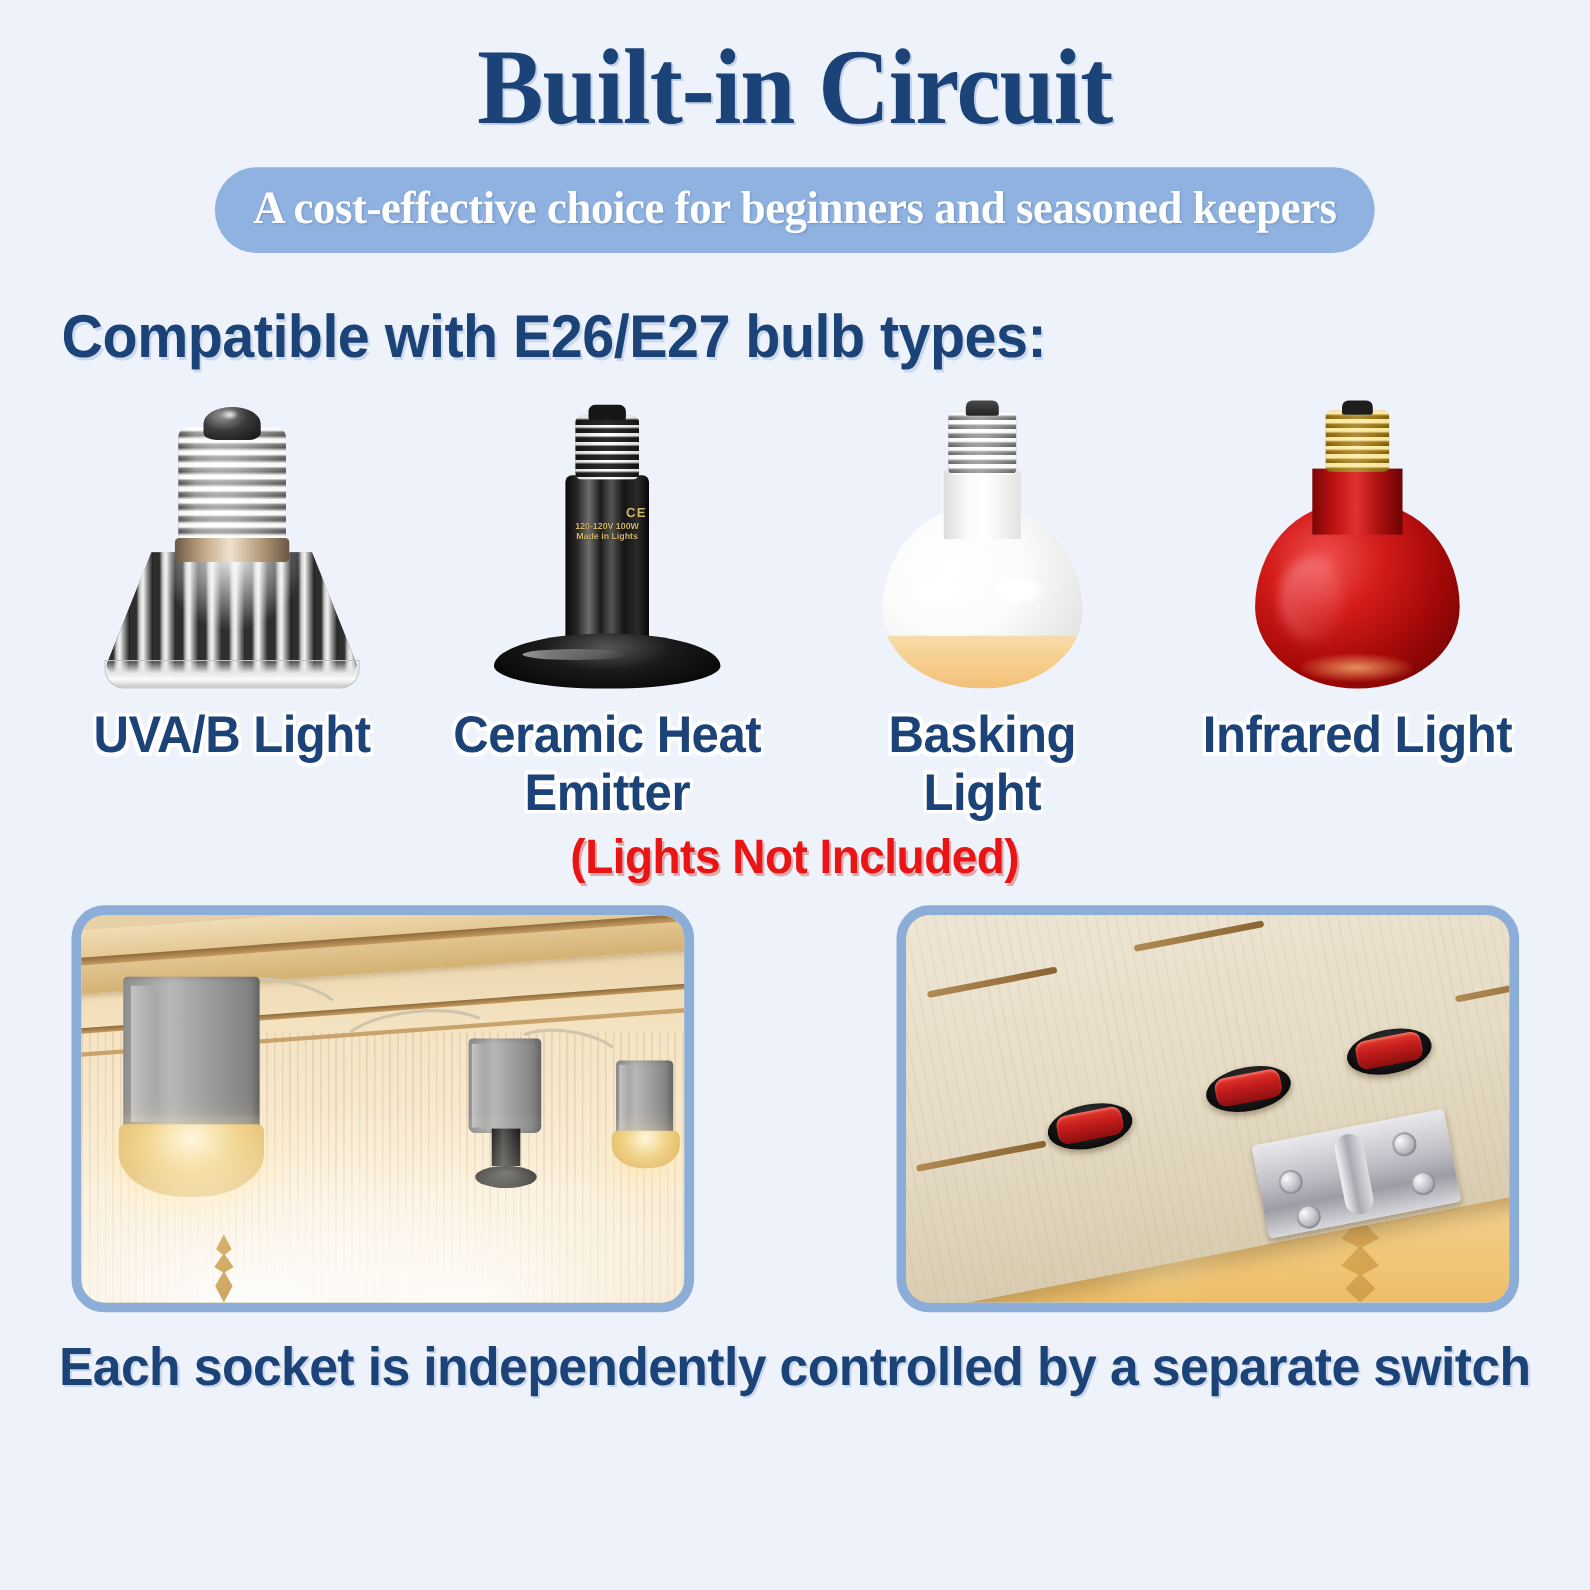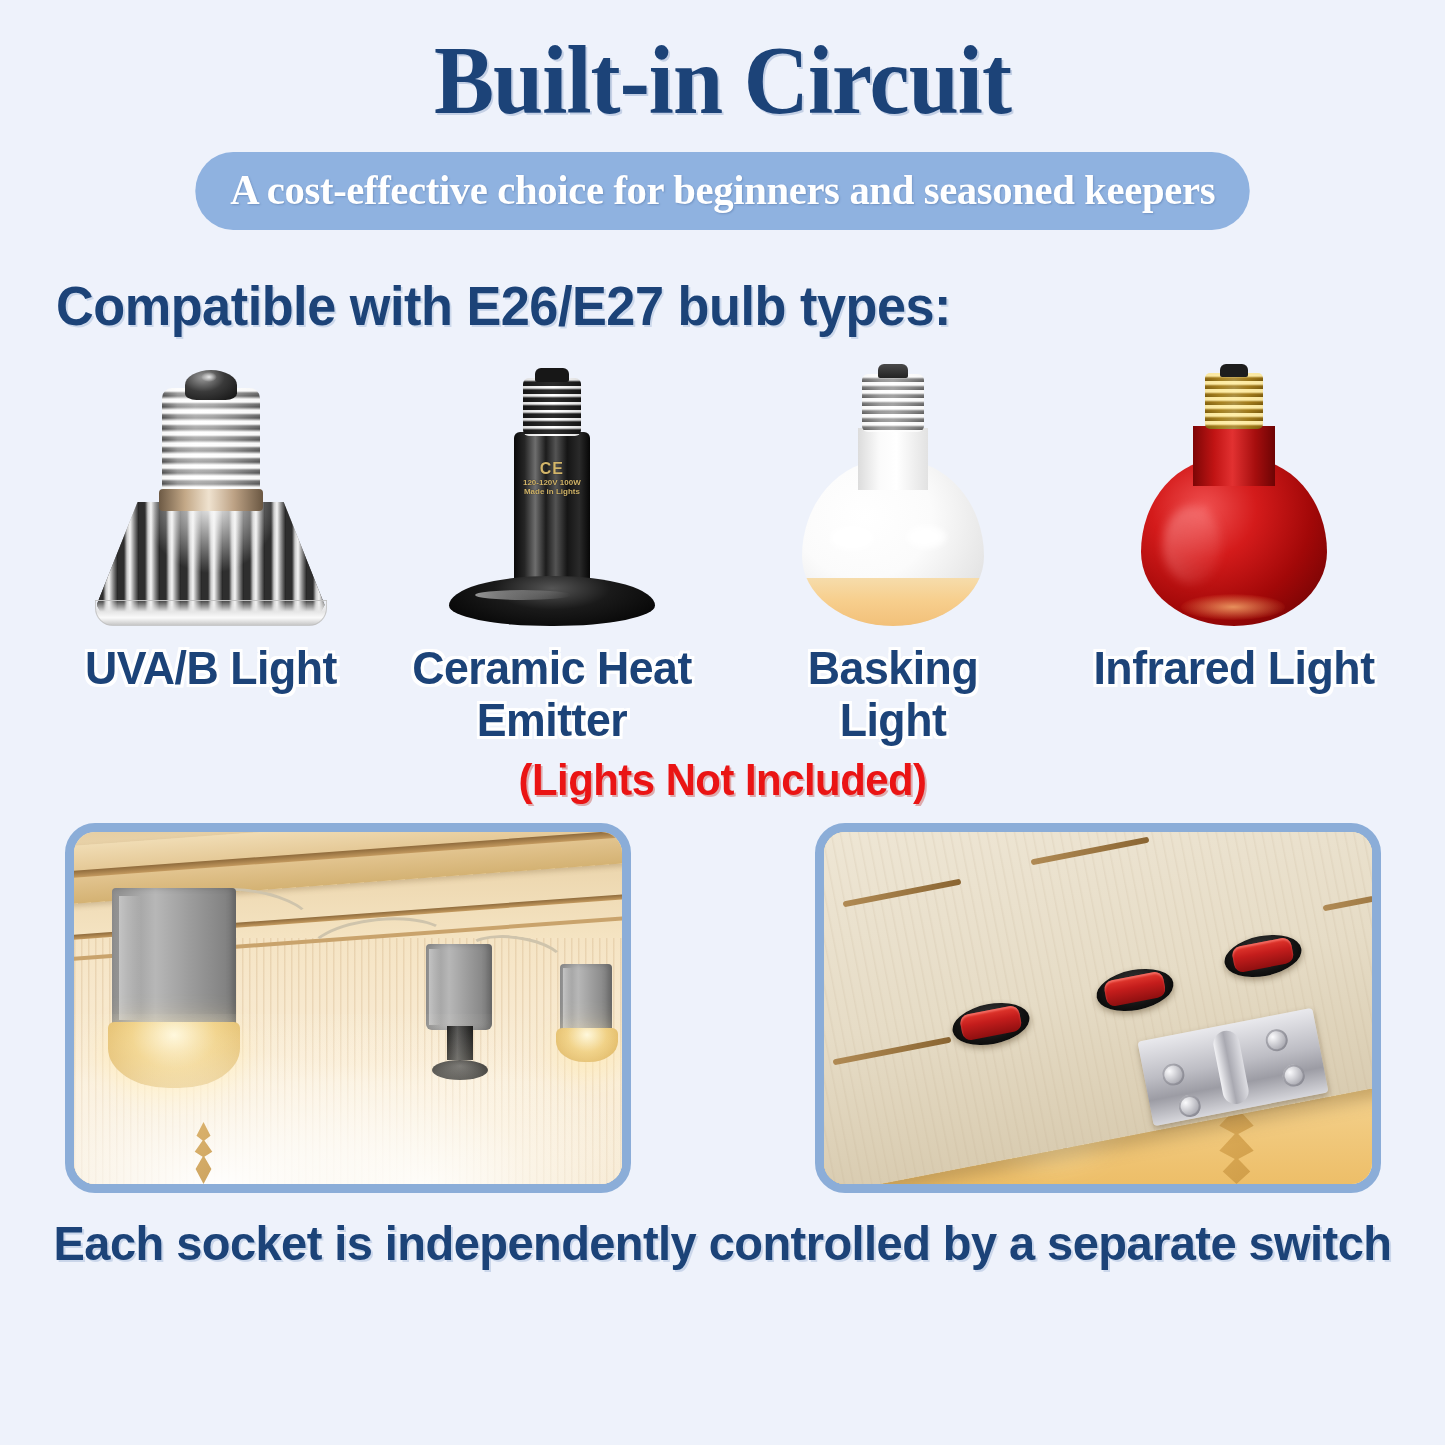--- a/index.html
+++ b/index.html
@@ -159,21 +159,21 @@
     border-radius: 6px 6px 0 0;
     z-index: 2;
   }
   .cera .c-label {
     position:absolute; top:92px; left:50%; transform:translateX(-50%);
     width: 72px; text-align:center; z-index: 6;
     color: #d2b56a; font-size: 8px; line-height: 1.15; font-weight: bold;
     text-shadow: 0 0 1px rgba(0,0,0,0.8);
     white-space: nowrap;
   }
-  .cera .c-ce { font-size: 16px; letter-spacing: 1px; }
+  .cera .c-ce { font-size: 12px; letter-spacing: 1px; text-align: right; }
   .cera .c-base {
     position:absolute; bottom:0; left:50%; transform:translateX(-50%);
     width: 206px; height: 50px;
     background:
       radial-gradient(ellipse at 50% 25%, #555 0%, #1a1a1a 40%, #000 100%);
     border-radius: 50% / 60% 60% 42% 42%;
     z-index: 3;
   }
   .cera .c-base::after{
     content:""; position:absolute; top:14px; left:26px; width:96px; height:10px;

